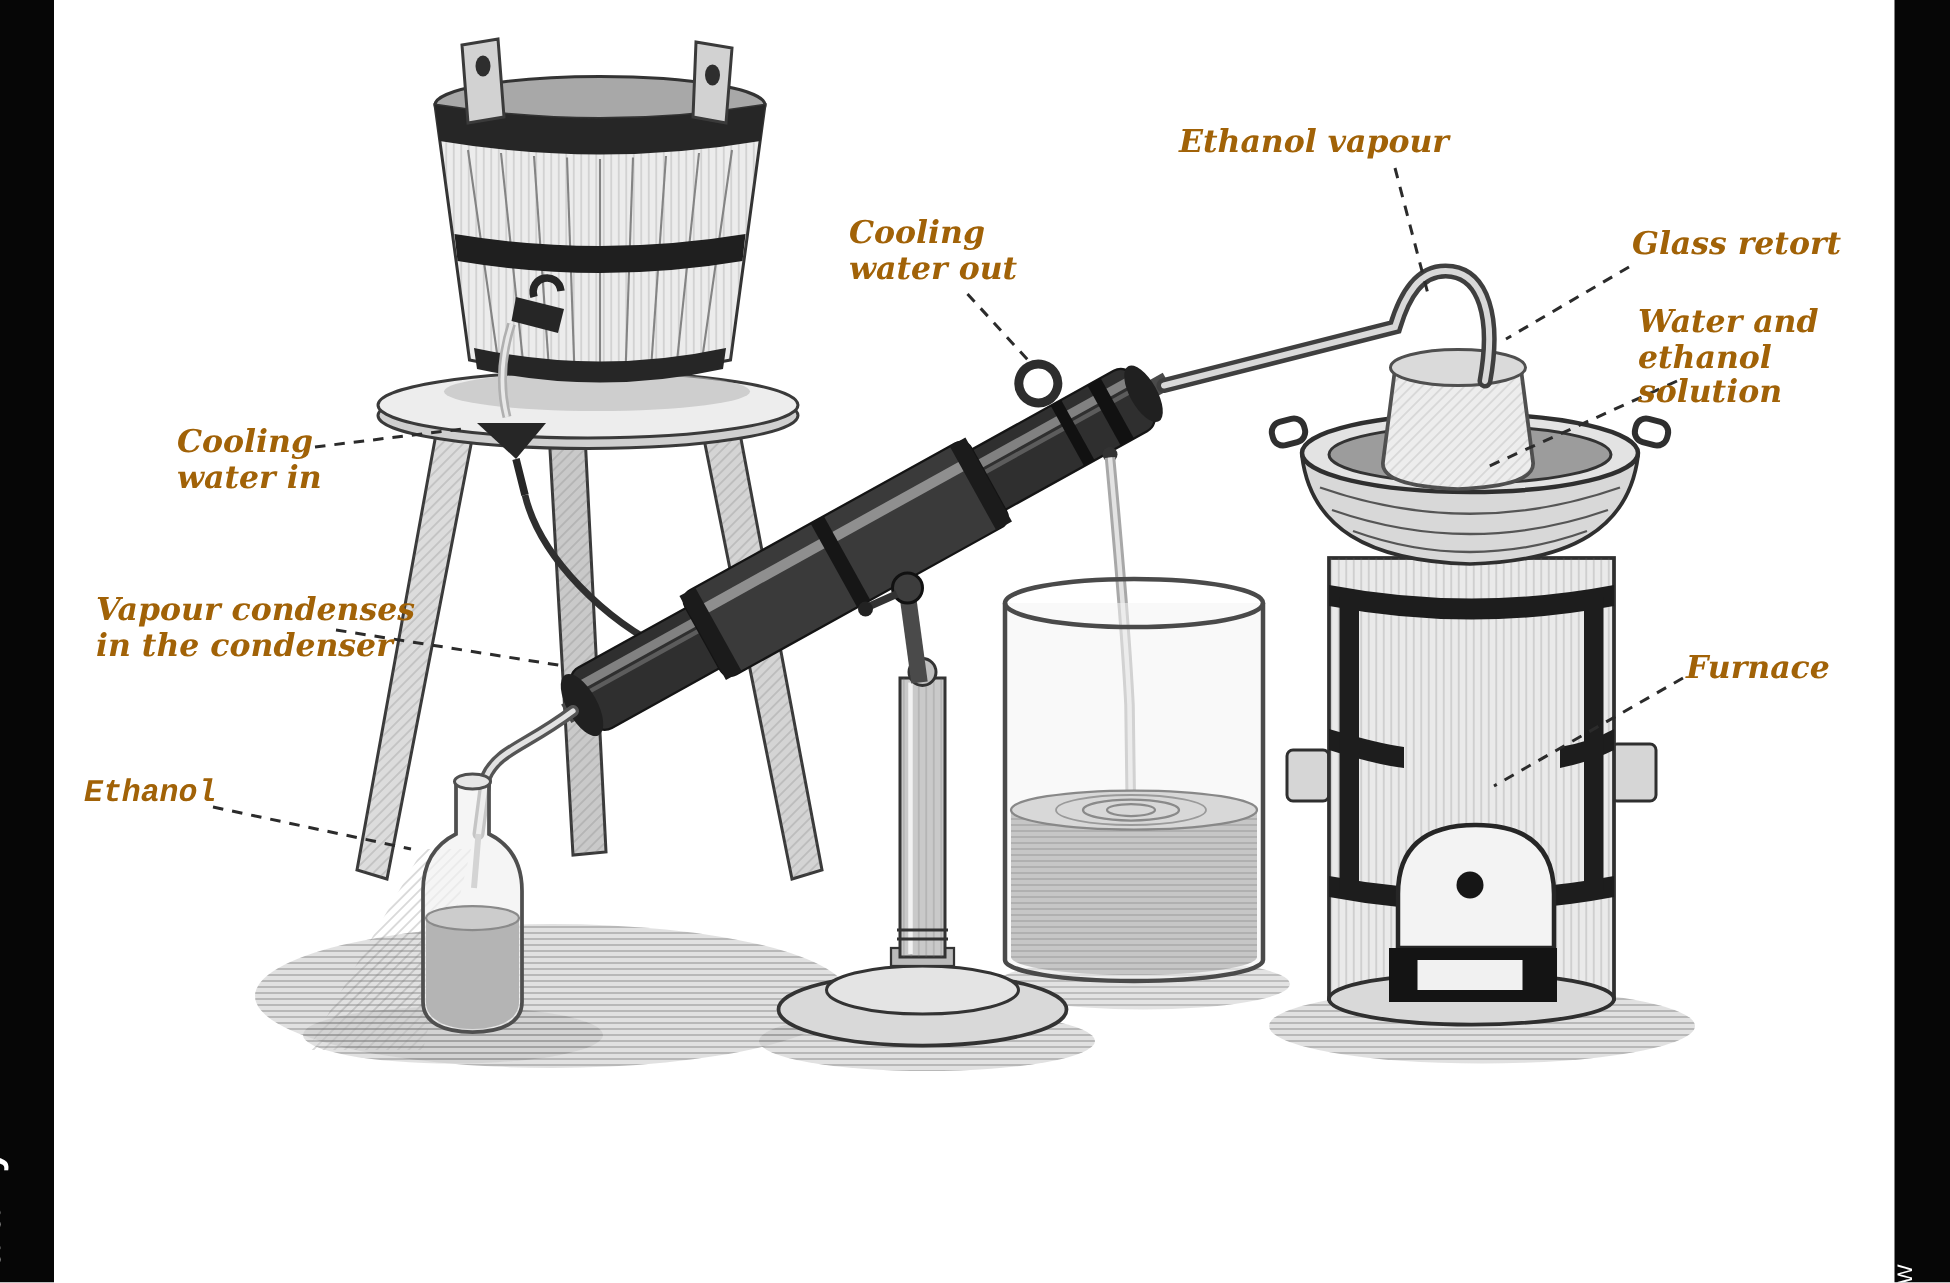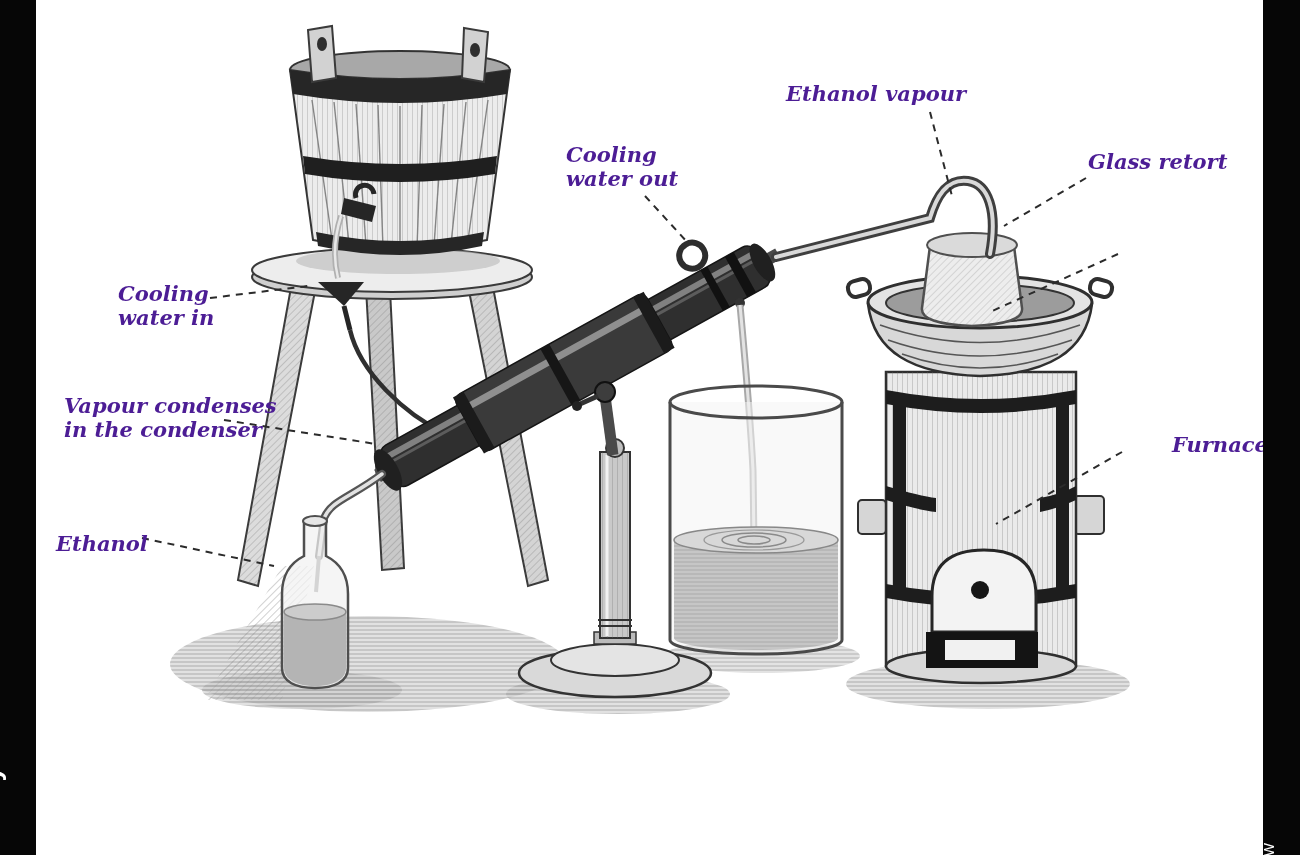--- a/index.html
+++ b/index.html
@@ -24,32 +24,32 @@
   .credit{
     position:absolute;right:8px;bottom:12px;
     transform:rotate(-90deg);transform-origin:bottom right;
     color:#fff;font-family:"Liberation Sans",sans-serif;
     font-size:14px;line-height:15px;white-space:nowrap;text-align:left;
   }
   .credit .line{display:block;}
 
   
   .label{
-    position:absolute;z-index:3;color:#4c1d95;
+    position:absolute;z-index:3;color:#a16207;
     font-family:"DejaVu Serif",serif;font-style:italic;font-weight:700;
     font-size:21px;line-height:1.12;white-space:pre-line;
   }
   #lbl-ethanol-vapour{left:786px;top:82px;}
   #lbl-glass-retort{left:1088px;top:150px;}
   #lbl-water-ethanol{left:1092px;top:202px;}
   #lbl-cooling-out{left:566px;top:143px;}
   #lbl-cooling-in{left:118px;top:282px;}
   #lbl-vapour-condenses{left:40px;top:394px;margin-left:24px;}
-  #lbl-ethanol{left:56px;top:532px;}
-  #lbl-furnace{left:1124px;top:433px;margin-left:48px;}
+  #lbl-ethanol{left:56px;top:518px;font-family:Liberation Mono, monospace;}
+  #lbl-furnace{left:1124px;top:433px;}
 </style>
 </head>
 <body>
 
 <div class="stage">
 
   <svg class="illustration" width="1300" height="855" viewBox="0 0 1300 855">
     <defs>
       <pattern id="pV" width="5" height="6" patternUnits="userSpaceOnUse">
         <line x1="2.5" y1="0" x2="2.5" y2="6" stroke="#6b6b6b" stroke-width="0.9"></line>
@@ -237,20 +237,22 @@
       <line x1="645" y1="196" x2="688" y2="243"></line>
       <line x1="210" y1="298" x2="308" y2="286"></line>
       <line x1="224" y1="420" x2="376" y2="444"></line>
       <line x1="142" y1="538" x2="274" y2="566"></line>
       <line x1="1122" y1="452" x2="996" y2="524"></line>
     </g>
   </svg>
 
   <div class="label" id="lbl-ethanol-vapour">Ethanol vapour</div>
   <div class="label" id="lbl-glass-retort">Glass retort</div>
+  <div class="label" id="lbl-water-ethanol">Water and ethanol
+solution</div>
   <div class="label" id="lbl-cooling-out">Cooling
 water out</div>
   <div class="label" id="lbl-cooling-in">Cooling
 water in</div>
   <div class="label" id="lbl-vapour-condenses">Vapour condenses
 in the condenser</div>
   <div class="label" id="lbl-ethanol">Ethanol</div>
   <div class="label" id="lbl-furnace">Furnace</div>
 
   <div class="sidebar left">

